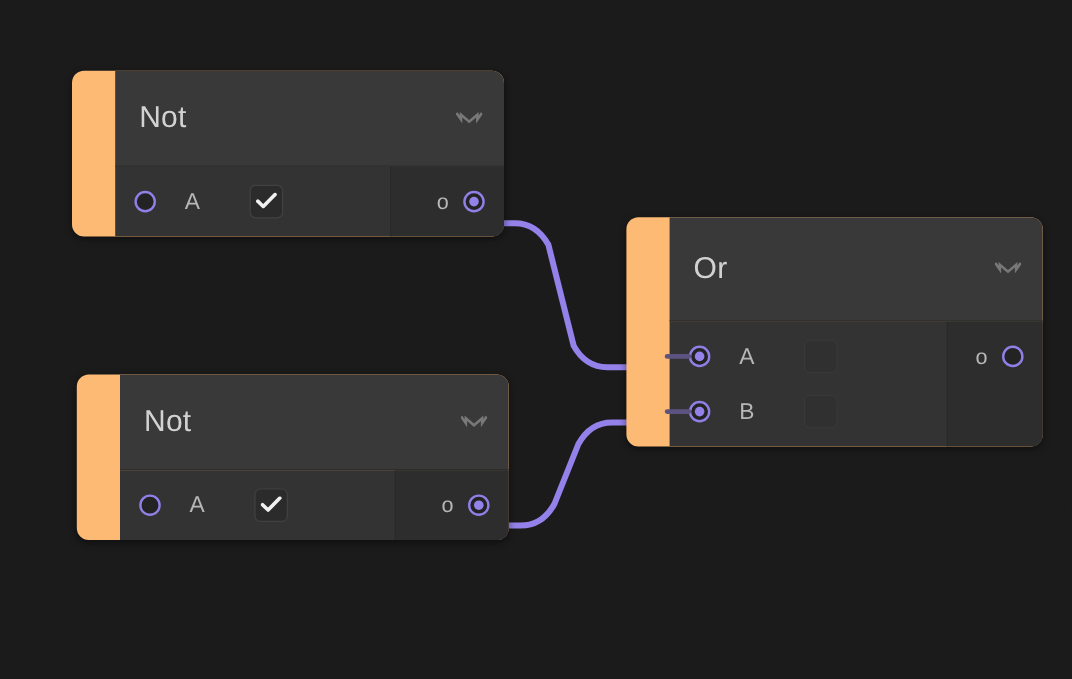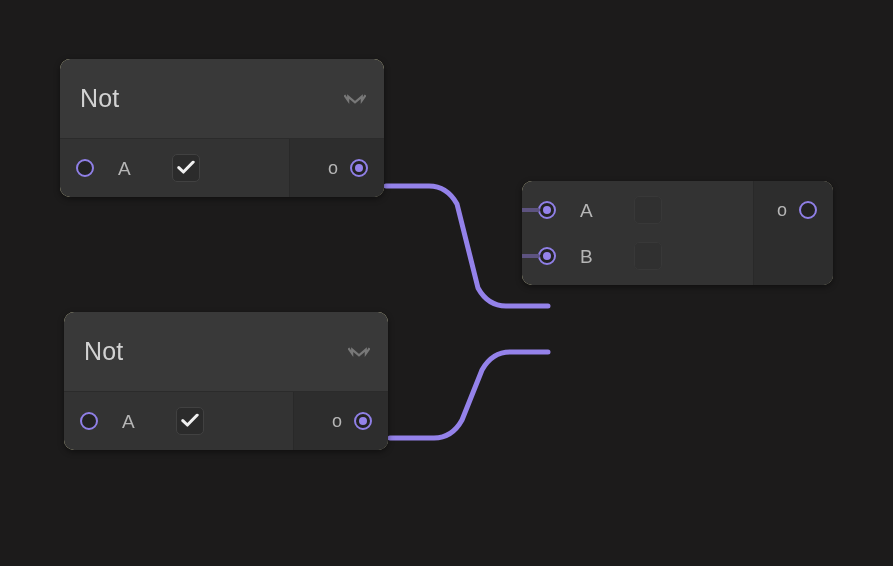--- a/index.html
+++ b/index.html
@@ -26,23 +26,24 @@
     height: 566px;
     pointer-events: none;
     z-index: 1;
   }
 
   
   .node {
     position: absolute;
     z-index: 2;
     border-radius: 10px;
-    background: #fef9c3;
+    background: #fdba74;
     box-shadow: 0 2px 6px rgba(0,0,0,0.45);
     overflow: hidden;
+    padding-left: 36px;
   }
   .node-header {
     position: relative;
     background: #393939;
     height: 80px;
     box-sizing: border-box;
     display: flex;
     align-items: center;
     padding: 0 18px 0 20px;
     border-bottom: 1px solid #2b2b2b;
@@ -212,20 +213,26 @@
           </div>
           <div class="output-col" style="width: 95px;">
             <div class="port-row output-row">
               <span class="port-label out-label">o</span>
               <div class="port connected"></div>
             </div>
           </div>
         </div>
       </div>
       <div class="node" style="left: 522px; top: 181px; width: 311px;">
+        <div class="node-header" style="height: 87px;">
+          <div class="node-title">Or</div>
+          <span class="collapse-icon"><svg viewBox="0 0 22 13" width="22" height="13" aria-hidden="true">
+              <path d="M1 3 L4.2 7.6 L4.2 3.6 L11 9.4 L17.8 3.6 L17.8 7.6 L21 3" fill="none" stroke="#a0a0a0" stroke-width="2.1" stroke-linecap="square" stroke-linejoin="miter"></path>
+            </svg></span>
+        </div>
         <div class="node-body">
           <div class="inputs-col">
             <div class="port-row input-row">
               <div class="port connected">
                 <span class="port-stub" style="width: 22px; left: -22px;"></span>
               </div>
               <span class="port-label in-label">A</span>
               <span class="ctl-slot">
                 <span class="checkbox unchecked"></span>
               </span>

